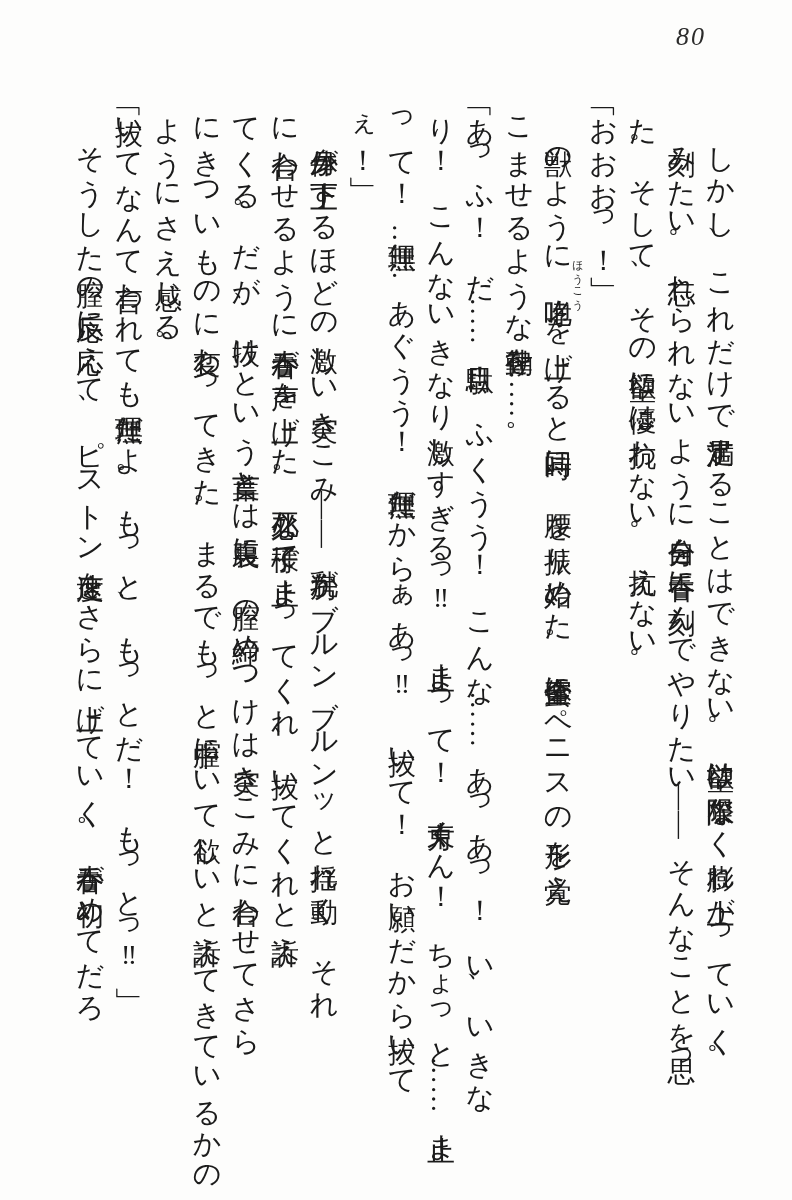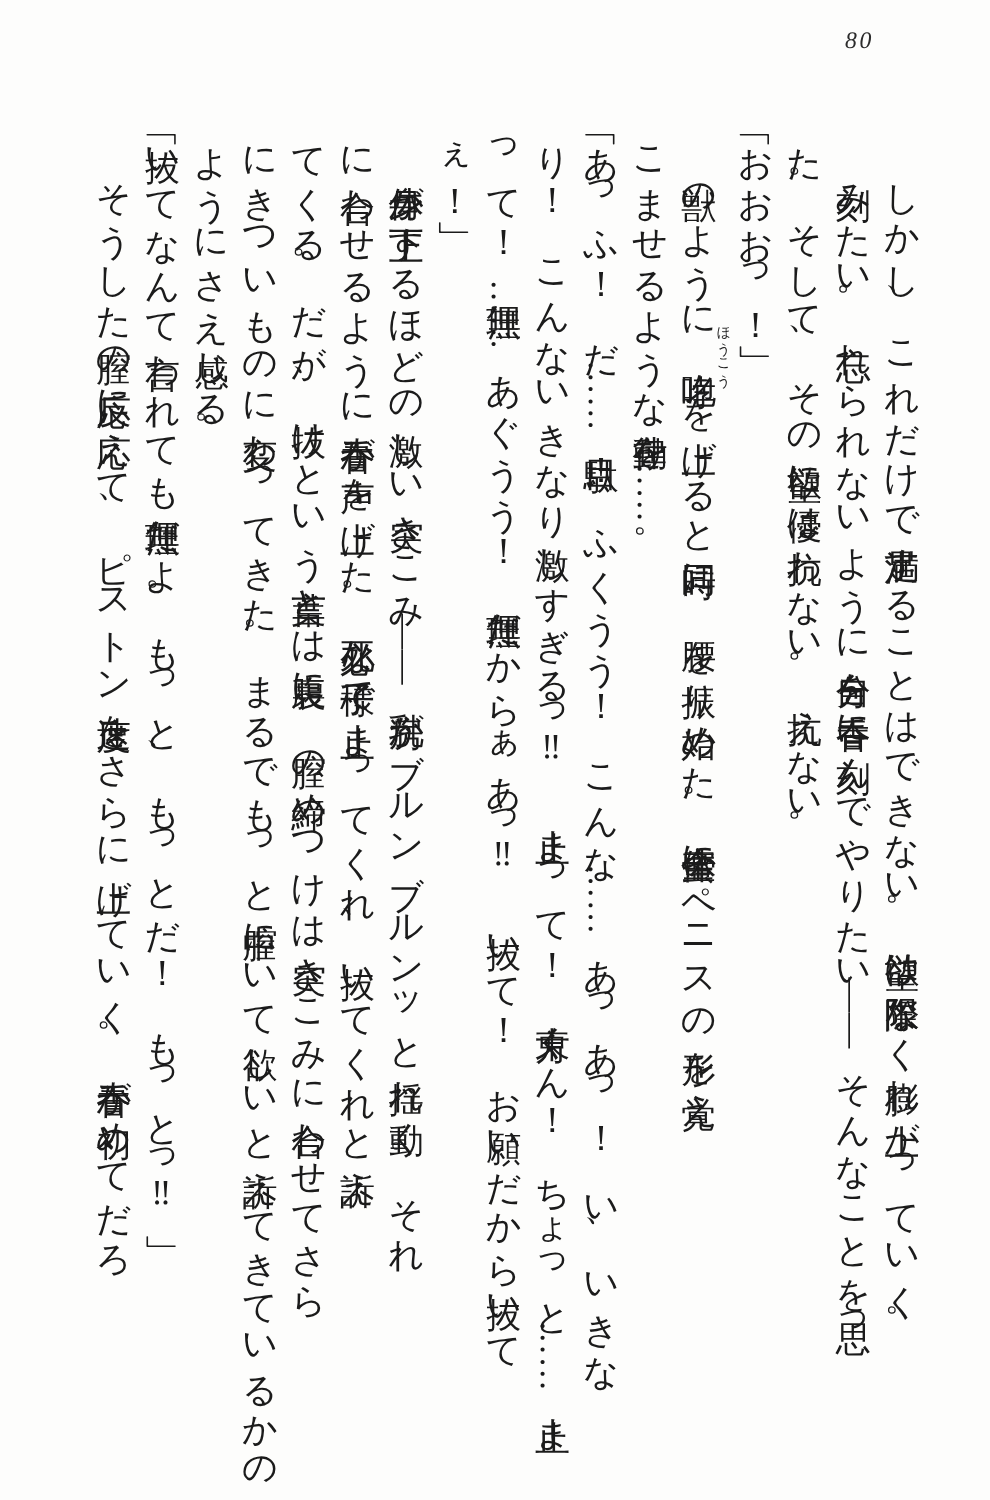--- a/index.html
+++ b/index.html
@@ -10,21 +10,21 @@
     height: 1200px;
     background: #fdfdfc;
     overflow: hidden;
     font-family: "Liberation Serif", "DejaVu Serif", serif;
   }
 
   .page-number {
     position: absolute;
     top: 22px;
     left: 676px;
-    font-size: 19px;
+    font-size: 26px;
     font-style: italic;
     color: #2b2b2b;
     letter-spacing: 2px;
   }
 
   .text-block {
     position: absolute;
     top: 98px;
     right: 52px;
     height: 1094px;

